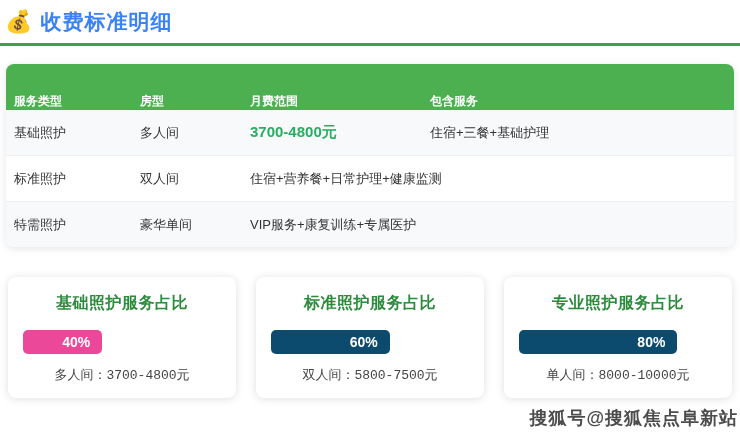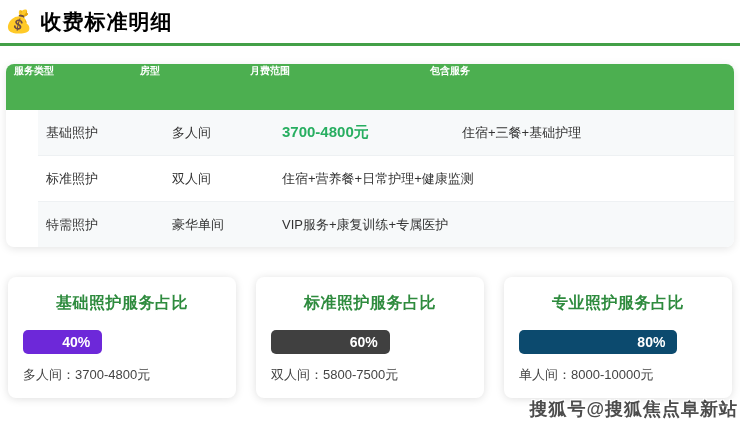--- a/index.html
+++ b/index.html
@@ -18,26 +18,26 @@
   .page-header .bag { font-size:22px; line-height:24px; }
   .page-header .title { font-size:21px; font-weight:bold; letter-spacing:1px; }
 
   
   .fee-table {
     margin:18px 6px 0 6px;
     border-radius:8px; overflow:hidden;
     box-shadow:0 2px 8px rgba(0,0,0,0.10);
   }
   .thead {
-    display:flex; align-items:flex-start;
-    height:46px; color:#fff; font-weight:bold; font-size:10px;
+    display:flex; align-items:flex-end;
+    height:46px; color:#fff; font-weight:bold; font-size:12px;
   }
   .trow {
     display:flex; align-items:center;
-    height:45px; font-size:13px; color:#333;margin-left:32px;
+    height:45px; font-size:13px; color:#333;
   }
   .tbody .trow:nth-child(odd) { background:#f7f9fa; }
   .tbody .trow:nth-child(even){ background:#ffffff; }
   .tbody .trow + .trow { border-top:1px solid #eef1f3; }
   .c1 { width:134px; padding-left:8px; box-sizing:border-box; }
   .c2 { width:110px; }
   .c3 { width:180px; }
   .c4 { flex:1; padding-right:12px; }
   .fee { font-weight:bold; font-size:15px; }
 
@@ -51,37 +51,37 @@
   .card-title {
     text-align:center; font-weight:bold; font-size:16px;
     margin-bottom:16px; letter-spacing:0.5px;
   }
   .bar {
     height:24px; border-radius:5px;
     display:flex; align-items:center; justify-content:flex-end;
     padding-right:12px; box-sizing:border-box;
     color:#fff; font-weight:bold; font-size:14px;
   }
-  .card-detail { font-size:13px; color:#444; margin-top:12px; }
+  .card-detail { text-align:center; font-size:13px; color:#444; margin-top:12px;font-family:Liberation Mono, monospace; }
 
   
   .watermark {
-    position:absolute; right:2px; bottom:12px;
+    position:absolute; right:2px; bottom:3px;
     font-size:18px; font-weight:bold; letter-spacing:1px;
     color:rgba(45,45,45,0.85);
     text-shadow:-1px -1px 0 #fff, 1px -1px 0 #fff, -1px 1px 0 #fff, 1px 1px 0 #fff;
     pointer-events:none;
   }
 </style>
 </head>
 <body>
 
 <div class="page-header" style="border-bottom-color: rgb(67, 160, 71);">
   <span class="bag">💰</span>
-  <span class="title" style="color: #000000; text-align: right;">收费标准明细</span>
+  <span class="title" style="color: #3b82f6; text-align: right;">收费标准明细</span>
 </div>
 
 <div class="fee-table">
   <div class="thead" style="background-color: rgb(76, 175, 80);">
     <div class="c1">服务类型</div>
     <div class="c2">房型</div>
     <div class="c3">月费范围</div>
     <div class="c4">包含服务</div>
   </div>
   <div class="tbody">
@@ -100,26 +100,26 @@
       <div class="c1">特需照护</div>
       <div class="c2">豪华单间</div>
       <div class="c4">VIP服务+康复训练+专属医护</div>
     </div>
   </div>
 </div>
 
 <div class="cards">
   <div class="card">
     <div class="card-title" style="color: rgb(46, 139, 62);">基础照护服务占比</div>
-    <div class="bar" style="width: 40%; background-color: #6d28d9;">40%</div>
+    <div class="bar" style="width: 40%; background-color: #ec4899;">40%</div>
     <div class="card-detail">多人间：3700-4800元</div>
   </div>
   <div class="card">
     <div class="card-title" style="color: rgb(46, 139, 62);">标准照护服务占比</div>
-    <div class="bar" style="width: 60%; background-color: #404040;">60%</div>
+    <div class="bar" style="width: 60%; background-color: #0c4a6e;">60%</div>
     <div class="card-detail">双人间：5800-7500元</div>
   </div>
   <div class="card">
     <div class="card-title" style="color: rgb(46, 139, 62);">专业照护服务占比</div>
     <div class="bar" style="width: 80%; background-color: #0c4a6e;">80%</div>
     <div class="card-detail">单人间：8000-10000元</div>
   </div>
 </div>
 
 <div class="watermark">搜狐号@搜狐焦点阜新站</div>

